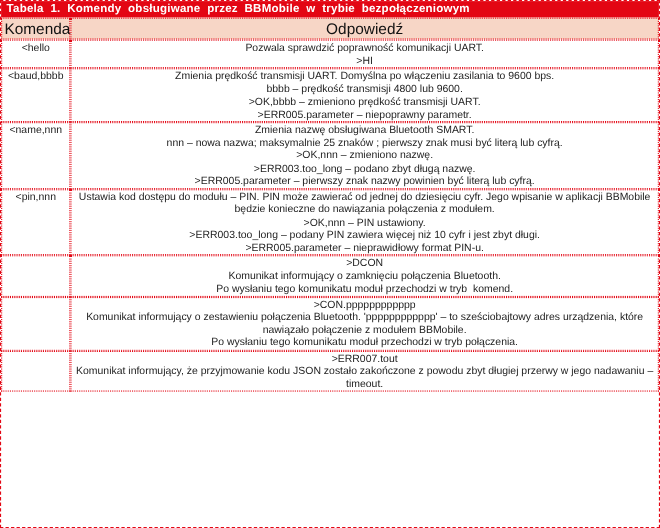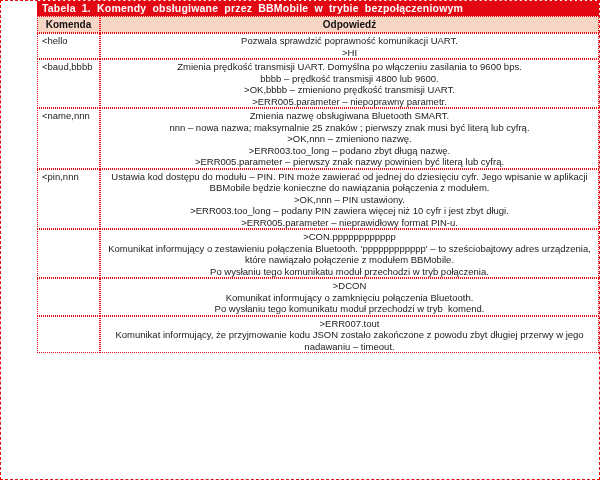--- a/index.html
+++ b/index.html
@@ -8,21 +8,20 @@
     background: #ffffff;
     font-family: "Liberation Sans", sans-serif;
   }
   .table-wrap {
     box-sizing: border-box;
     width: 600px;
     height: 480px;
     border: 1px dashed #e30613;
     background: #ffffff;
     overflow: hidden;
-    padding-left: 36px;
   }
   .title-bar {
     height: 15px;
     line-height: 15px;
     background: #e30613;
     color: #ffffff;
     font-size: 10.5px;
     font-weight: bold;
     padding: 0 5px;
     letter-spacing: 0.2px;
@@ -32,39 +31,40 @@
   table.cmds {
     width: 100%;
     border-collapse: separate;
     border-spacing: 0;
     table-layout: fixed;
   }
   table.cmds th {
     background: #f7d6c6;
     border: 1px dotted #e30613;
     color: #111111;
-    font-size: 10px;
-    font-weight: bold;
+    font-size: 14px;
+    font-weight: normal;
     padding: 1px 2px;
     height: 13px;
   }
   table.cmds td {
     border: 1px dotted #e30613;
     vertical-align: top;
     color: #222222;
     font-size: 9.5px;
     line-height: 11.5px;
     padding: 1px 4px 0 4px;
     background: #ffffff;
   }
   th.col-cmd, td.cmd-cell { width: 57px; }
   td.cmd-cell {
     padding-left: 5px;
     white-space: nowrap;
     overflow: hidden;
+    text-align: center;
   }
   .resp-line {
     white-space: pre-wrap;
     word-wrap: break-word;
     text-align: center;
   }
 </style>
 </head>
 <body>
 
@@ -115,32 +115,32 @@
             <div class="resp-line">&gt;ERR003.too_long – podany PIN zawiera więcej niż 10 cyfr i jest zbyt długi.</div>
             <div class="resp-line">&gt;ERR005.parameter – nieprawidłowy format PIN-u.</div>
           </td>
   </tr>
 
 
 
   <tr>
     <td class="cmd-cell"></td>
     <td class="resp-cell">
-            <div class="resp-line">&gt;CON.pppppppppppp</div>
-            <div class="resp-line">Komunikat informujący o zestawieniu połączenia Bluetooth. 'pppppppppppp' – to sześciobajtowy adres urządzenia, które nawiązało połączenie z modułem BBMobile.</div>
-            <div class="resp-line">Po wysłaniu tego komunikatu moduł przechodzi w tryb połączenia.</div>
+            <div class="resp-line">&gt;DCON</div>
+            <div class="resp-line">Komunikat informujący o zamknięciu połączenia Bluetooth.</div>
+            <div class="resp-line">Po wysłaniu tego komunikatu moduł przechodzi w tryb  komend.</div>
           </td>
   </tr>
 
   <tr>
     <td class="cmd-cell"></td>
     <td class="resp-cell">
-            <div class="resp-line">&gt;DCON</div>
-            <div class="resp-line">Komunikat informujący o zamknięciu połączenia Bluetooth.</div>
-            <div class="resp-line">Po wysłaniu tego komunikatu moduł przechodzi w tryb  komend.</div>
+            <div class="resp-line">&gt;CON.pppppppppppp</div>
+            <div class="resp-line">Komunikat informujący o zestawieniu połączenia Bluetooth. 'pppppppppppp' – to sześciobajtowy adres urządzenia, które nawiązało połączenie z modułem BBMobile.</div>
+            <div class="resp-line">Po wysłaniu tego komunikatu moduł przechodzi w tryb połączenia.</div>
           </td>
   </tr>
 
 
 
 
   <tr>
     <td class="cmd-cell"></td>
     <td class="resp-cell">
             <div class="resp-line">&gt;ERR007.tout</div>

